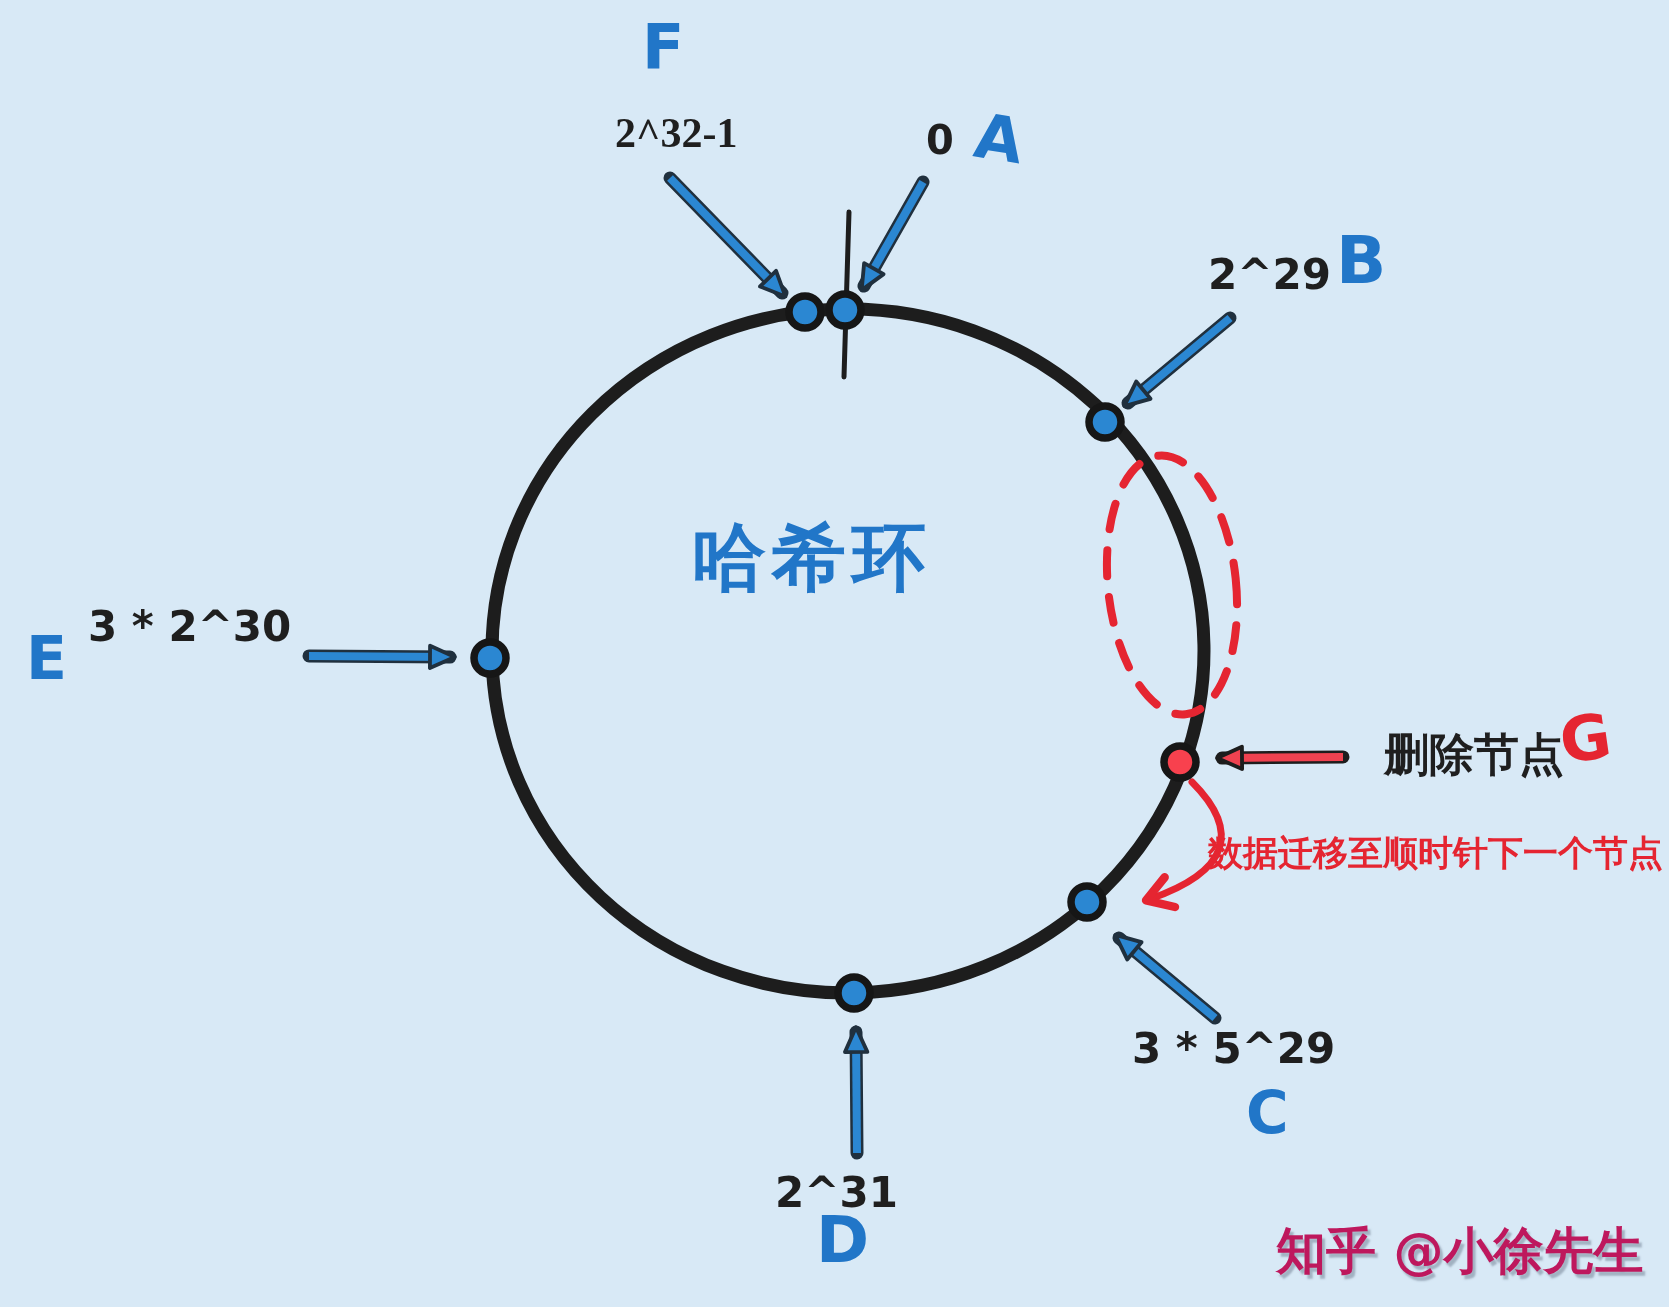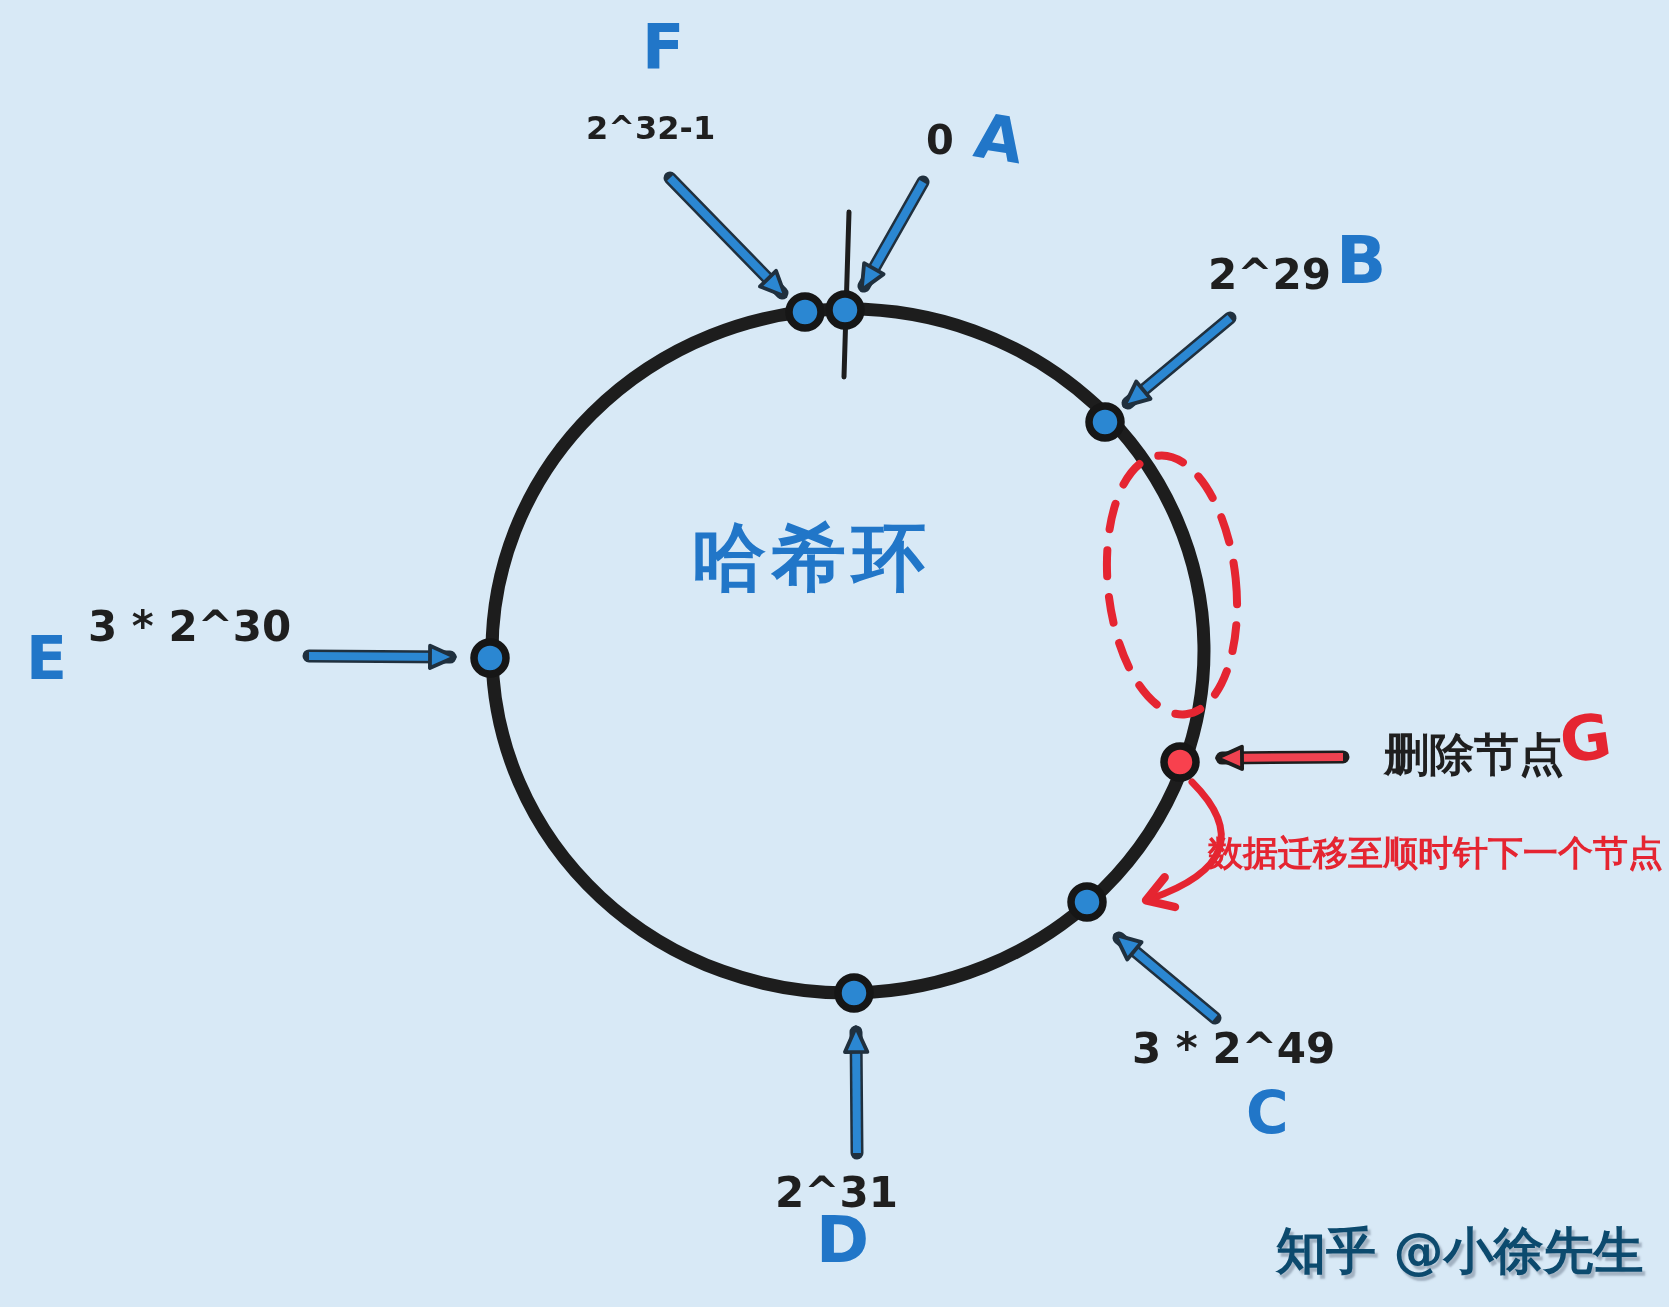--- a/index.html
+++ b/index.html
@@ -8,38 +8,38 @@
     background:#d8e9f6;
     font-family:"DejaVu Sans", sans-serif;
   }
   #stage{position:absolute;left:0;top:0;width:1669px;height:1307px;}
   svg{position:absolute;left:0;top:0;}
   .lbl{position:absolute;white-space:nowrap;line-height:1;font-weight:700;}
   .ink{color:#1f1f1f;}
   .blue{color:#2176c8;}
   .red{color:#e52531;}
   .f-letter{left:642px;top:16px;font-size:62px;}
-  .f-value{left:586px;top:112px;font-size:32px;}
+  .f-value{left:615px;top:112px;font-size:42px;font-family:Liberation Serif, serif;}
   .a-value{left:926px;top:120px;font-size:40px;}
   .a-letter{left:975px;top:108px;font-size:62px;transform:rotate(9deg);}
   .b-value{left:1208px;top:254px;font-size:42px;}
   .b-letter{left:1336px;top:228px;font-size:66px;}
   .title-zh{left:692px;top:486px;font-size:74px;letter-spacing:6px;margin-top:34px;}
   .title-en{left:686px;top:602px;font-size:60px;}
   .e-letter{left:26px;top:628px;font-size:60px;}
   .e-value{left:88px;top:606px;font-size:42px;}
   .delete-text{left:1384px;top:732px;font-size:45px;}
   .delete-letter{left:1560px;top:708px;font-size:62px;transform:rotate(-8deg);}
   .migration-text{left:1192px;top:836px;font-size:35px;margin-left:16px;}
   .c-value{left:1132px;top:1028px;font-size:42px;}
   .c-letter{left:1246px;top:1084px;font-size:58px;}
   .d-value{left:775px;top:1172px;font-size:42px;}
   .d-letter{left:816px;top:1208px;font-size:64px;}
   .watermark{
-    left:1276px;top:1226px;font-size:50px;color:#0c4a6e;
+    left:1276px;top:1226px;font-size:50px;color:#be185d;
     text-shadow:3px 4px 2px rgba(125,140,158,.6);
   }
 </style>
 </head>
 <body>
 
 <div id="stage">
 
   <svg width="1669" height="1307" viewBox="0 0 1669 1307">
     <defs>
@@ -114,19 +114,19 @@
 
   <div class="lbl blue title-zh">哈希环</div>
 
   <div class="lbl blue e-letter">E</div>
   <div class="lbl ink  e-value">3 * 2^30</div>
 
   <div class="lbl ink  delete-text">删除节点</div>
   <div class="lbl red  delete-letter">G</div>
   <div class="lbl red  migration-text">数据迁移至顺时针下一个节点</div>
 
-  <div class="lbl ink  c-value">3 * 2^49</div>
+  <div class="lbl ink  c-value">3 * 5^29</div>
   <div class="lbl blue c-letter">C</div>
   <div class="lbl ink  d-value">2^31</div>
   <div class="lbl blue d-letter">D</div>
 
   <div class="lbl watermark">知乎 @小徐先生</div>
 </div>
 
 </body></html>

